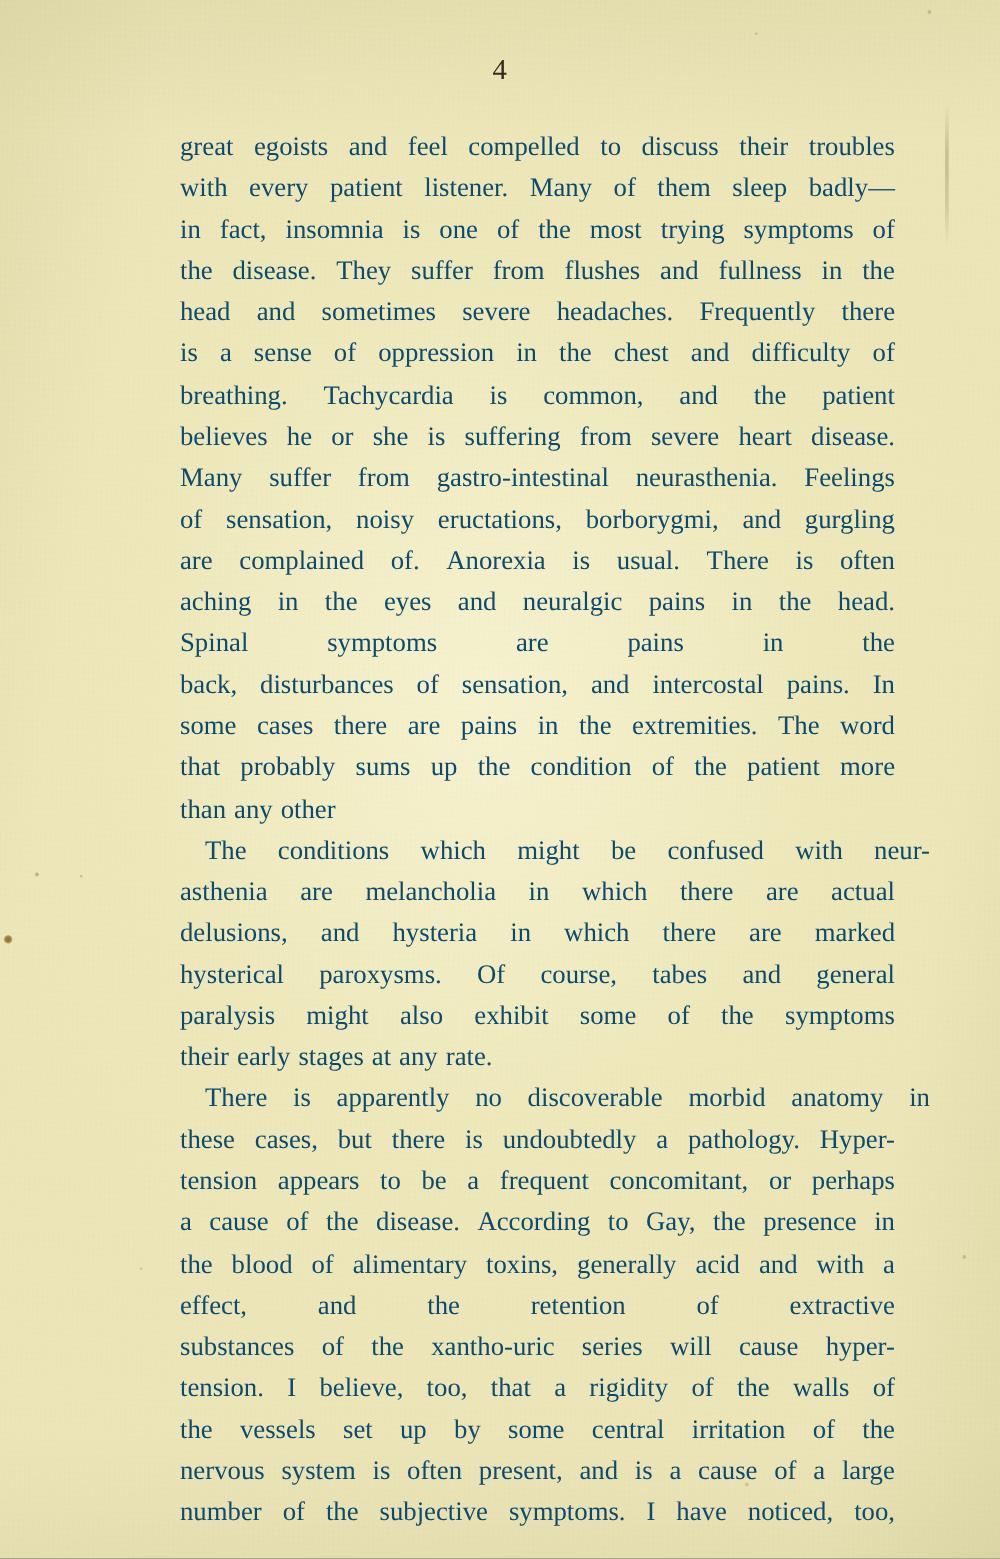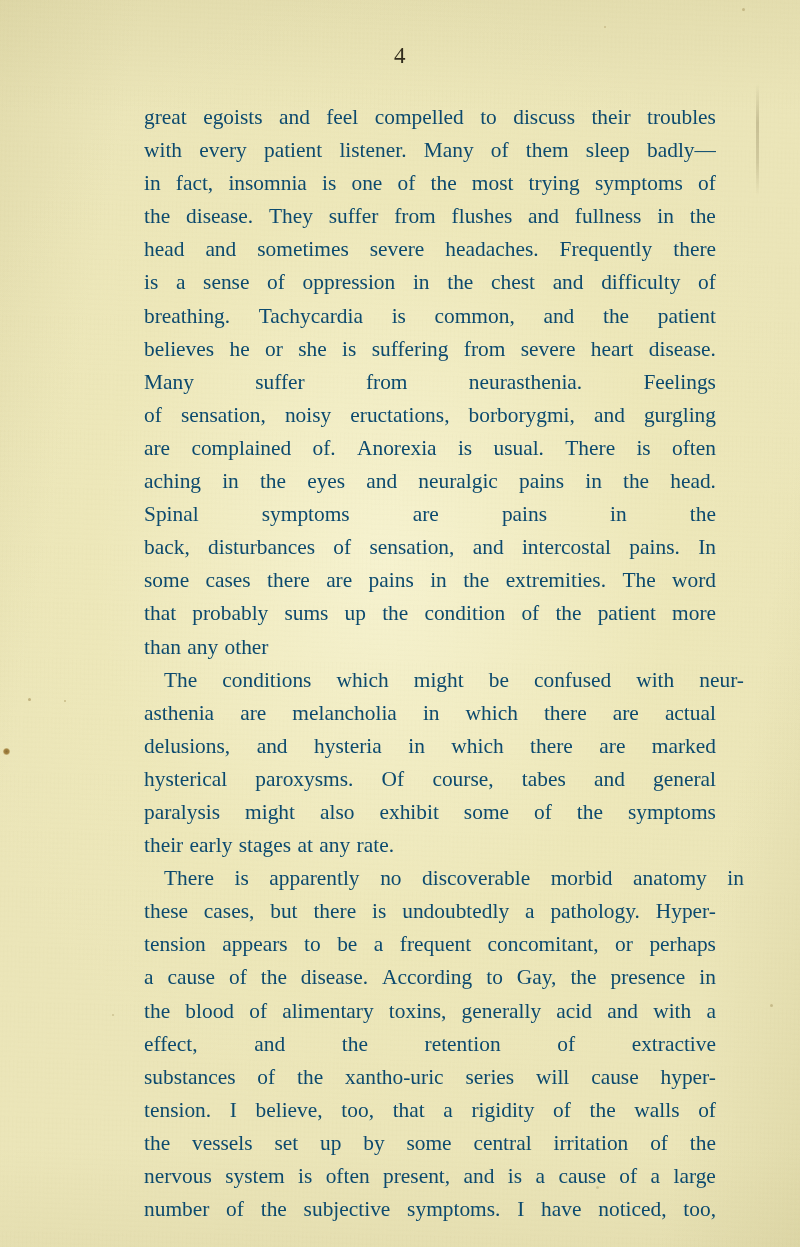--- a/index.html
+++ b/index.html
@@ -180,21 +180,21 @@
 
   <div class="textblock" id="textblock">
       <div class="line justify"><span class="w">great</span><span class="w">egoists</span><span class="w">and</span><span class="w">feel</span><span class="w">compelled</span><span class="w">to</span><span class="w">discuss</span><span class="w">their</span><span class="w">troubles</span></div>
       <div class="line justify"><span class="w">with</span><span class="w">every</span><span class="w">patient</span><span class="w">listener.</span><span class="w">Many</span><span class="w">of</span><span class="w">them</span><span class="w">sleep</span><span class="w">badly—</span></div>
       <div class="line justify"><span class="w">in</span><span class="w">fact,</span><span class="w">insomnia</span><span class="w">is</span><span class="w">one</span><span class="w">of</span><span class="w">the</span><span class="w">most</span><span class="w">trying</span><span class="w">symptoms</span><span class="w">of</span></div>
       <div class="line justify"><span class="w">the</span><span class="w">disease.</span><span class="w">They</span><span class="w">suffer</span><span class="w">from</span><span class="w">flushes</span><span class="w">and</span><span class="w">fullness</span><span class="w">in</span><span class="w">the</span></div>
       <div class="line justify"><span class="w">head</span><span class="w">and</span><span class="w">sometimes</span><span class="w">severe</span><span class="w">headaches.</span><span class="w">Frequently</span><span class="w">there</span></div>
       <div class="line justify"><span class="w">is</span><span class="w">a</span><span class="w">sense</span><span class="w">of</span><span class="w">oppression</span><span class="w">in</span><span class="w">the</span><span class="w">chest</span><span class="w">and</span><span class="w">difficulty</span><span class="w">of</span></div>
       <div class="line justify"><span class="w">breathing.</span><span class="w">Tachycardia</span><span class="w">is</span><span class="w">common,</span><span class="w">and</span><span class="w">the</span><span class="w">patient</span></div>
       <div class="line justify"><span class="w">believes</span><span class="w">he</span><span class="w">or</span><span class="w">she</span><span class="w">is</span><span class="w">suffering</span><span class="w">from</span><span class="w">severe</span><span class="w">heart</span><span class="w">disease.</span></div>
-      <div class="line justify"><span class="w">Many</span><span class="w">suffer</span><span class="w">from</span><span class="w">neurasthenia.</span><span class="w">Feelings</span></div>
+      <div class="line justify"><span class="w">Many</span><span class="w">suffer</span><span class="w">from</span><span class="w">gastro-intestinal</span><span class="w">neurasthenia.</span><span class="w">Feelings</span></div>
       <div class="line justify"><span class="w">of</span><span class="w">sensation,</span><span class="w">noisy</span><span class="w">eructations,</span><span class="w">borborygmi,</span><span class="w">and</span><span class="w">gurgling</span></div>
       <div class="line justify"><span class="w">are</span><span class="w">complained</span><span class="w">of.</span><span class="w">Anorexia</span><span class="w">is</span><span class="w">usual.</span><span class="w">There</span><span class="w">is</span><span class="w">often</span></div>
       <div class="line justify"><span class="w">aching</span><span class="w">in</span><span class="w">the</span><span class="w">eyes</span><span class="w">and</span><span class="w">neuralgic</span><span class="w">pains</span><span class="w">in</span><span class="w">the</span><span class="w">head.</span></div>
       <div class="line justify"><span class="w">Spinal</span><span class="w">symptoms</span><span class="w">are</span><span class="w">pains</span><span class="w">in</span><span class="w">the</span></div>
       <div class="line justify"><span class="w">back,</span><span class="w">disturbances</span><span class="w">of</span><span class="w">sensation,</span><span class="w">and</span><span class="w">intercostal</span><span class="w">pains.</span><span class="w">In</span></div>
       <div class="line justify"><span class="w">some</span><span class="w">cases</span><span class="w">there</span><span class="w">are</span><span class="w">pains</span><span class="w">in</span><span class="w">the</span><span class="w">extremities.</span><span class="w">The</span><span class="w">word</span></div>
       <div class="line justify"><span class="w">that</span><span class="w">probably</span><span class="w">sums</span><span class="w">up</span><span class="w">the</span><span class="w">condition</span><span class="w">of</span><span class="w">the</span><span class="w">patient</span><span class="w">more</span></div>
       <div class="line ragged"><span class="w">than</span><span class="w">any</span><span class="w">other</span></div>
       <div class="line justify indent"><span class="w">The</span><span class="w">conditions</span><span class="w">which</span><span class="w">might</span><span class="w">be</span><span class="w">confused</span><span class="w">with</span><span class="w">neur-</span></div>
       <div class="line justify"><span class="w">asthenia</span><span class="w">are</span><span class="w">melancholia</span><span class="w">in</span><span class="w">which</span><span class="w">there</span><span class="w">are</span><span class="w">actual</span></div>

